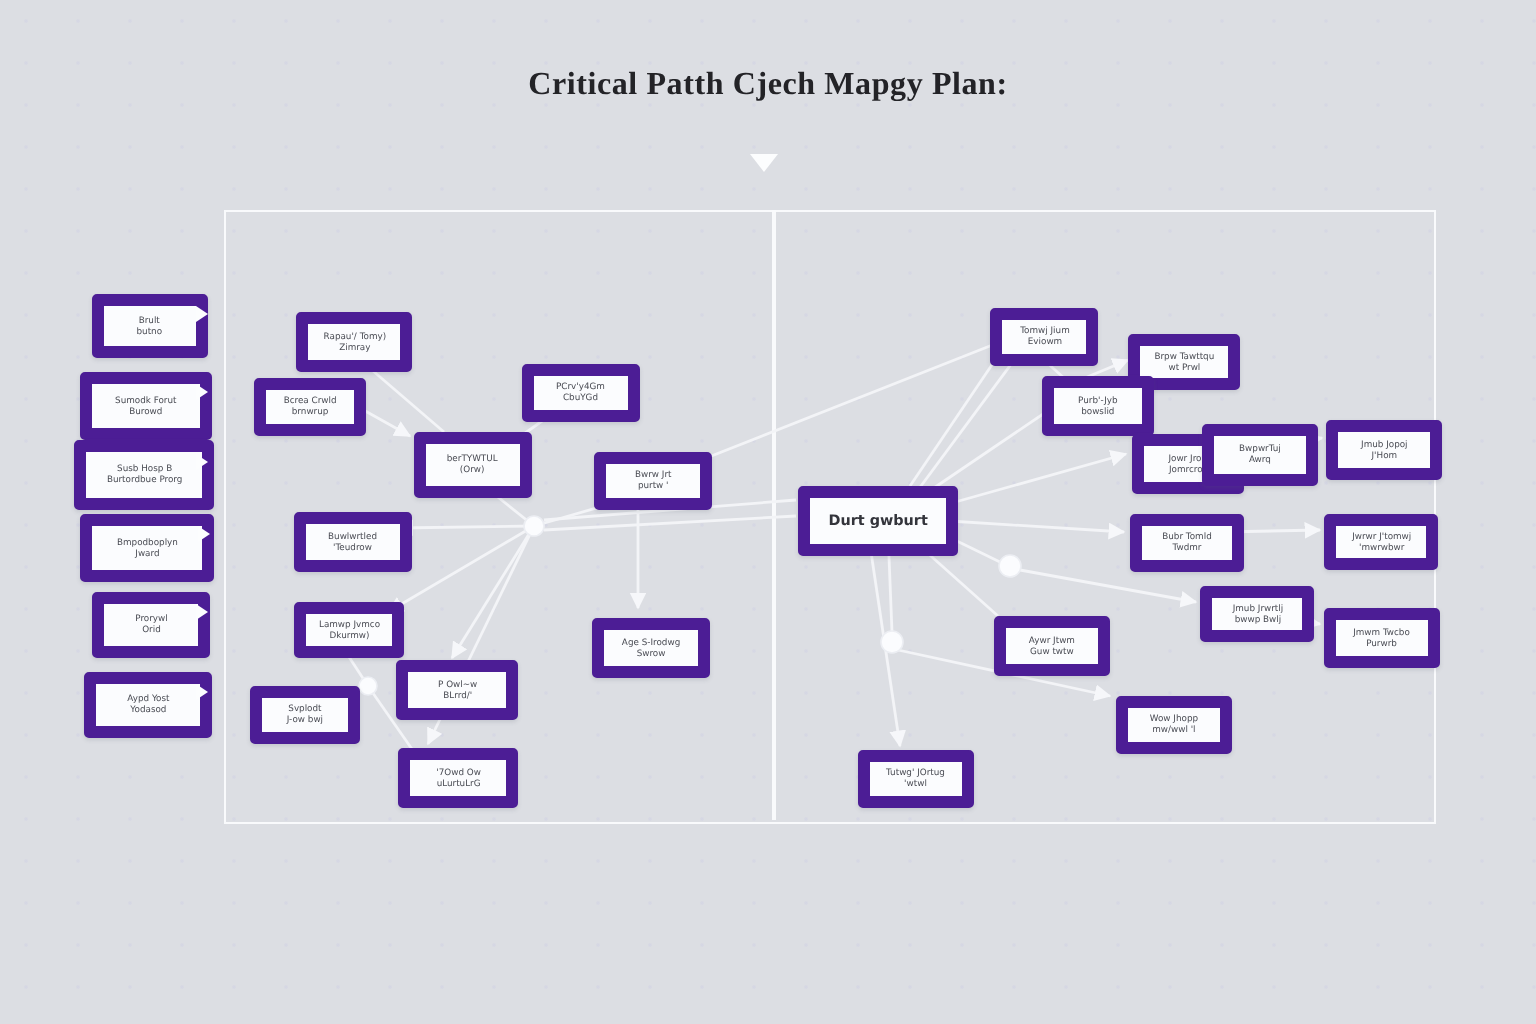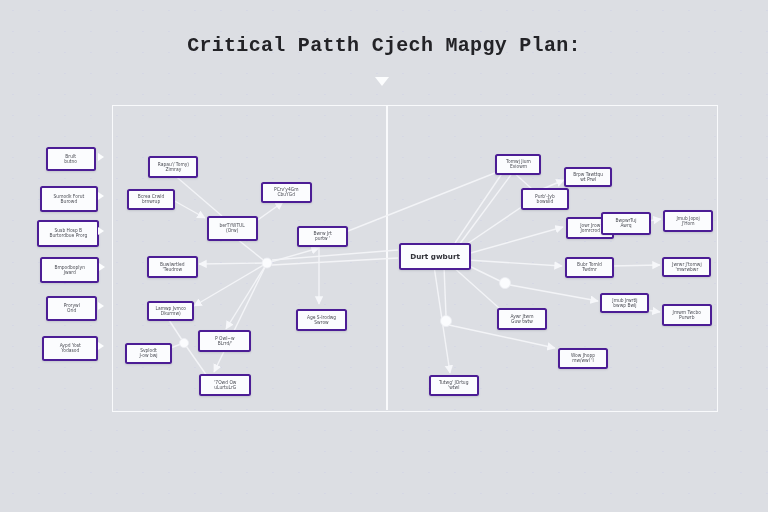--- a/index.html
+++ b/index.html
@@ -5,40 +5,40 @@
   html,body{margin:0;padding:0;}
   body{
     width:768px;height:512px;position:relative;overflow:hidden;
     background-color:#dcdee3;
     background-image:radial-gradient(circle, rgba(185,185,230,0.18) 0.5px, transparent 1.2px);
     background-size:26px 21px;
     font-family:"DejaVu Sans", sans-serif;
   }
   .title{
     position:absolute;top:34px;left:0;width:768px;text-align:center;
-    font-family:Liberation Mono, monospace;
-    font-size:20px;font-weight:bold;color:#232327;letter-spacing:0.3px;
+    font-family:Liberation Serif, serif;
+    font-size:16px;font-weight:bold;color:#232327;letter-spacing:0.3px;
   }
   .chev-down{
     position:absolute;left:375px;top:77px;width:0;height:0;
     border-left:7px solid transparent;border-right:7px solid transparent;
     border-top:9px solid #fcfdfe;
   }
   .canvas{
     position:absolute;left:112px;top:105px;width:604px;height:305px;
     border:1.5px solid rgba(250,251,253,0.95);
   }
   .divider{
     position:absolute;left:386px;top:105px;width:1.5px;height:305px;
     background:rgba(250,251,253,0.95);
   }
   svg.wires{position:absolute;left:0;top:0;pointer-events:none;}
   .node{
     position:absolute;
-    background:#fbfcfe;border:2px solid #4c1d95;border-radius:2.5px;
+    background:#fbfcfe;border:6px solid #4c1d95;border-radius:2.5px;
     box-shadow:0 1px 2px rgba(90,95,110,0.18);
     display:flex;align-items:center;justify-content:center;
     text-align:center;overflow:hidden;z-index:3;
   }
   .lbl{
     font-size:8px;line-height:1.3;color:#494b53;white-space:nowrap;
     transform:scale(0.55);transform-origin:center center;
   }
   .lbl-lg{
     font-size:9px;font-weight:600;color:#33343b;white-space:nowrap;

